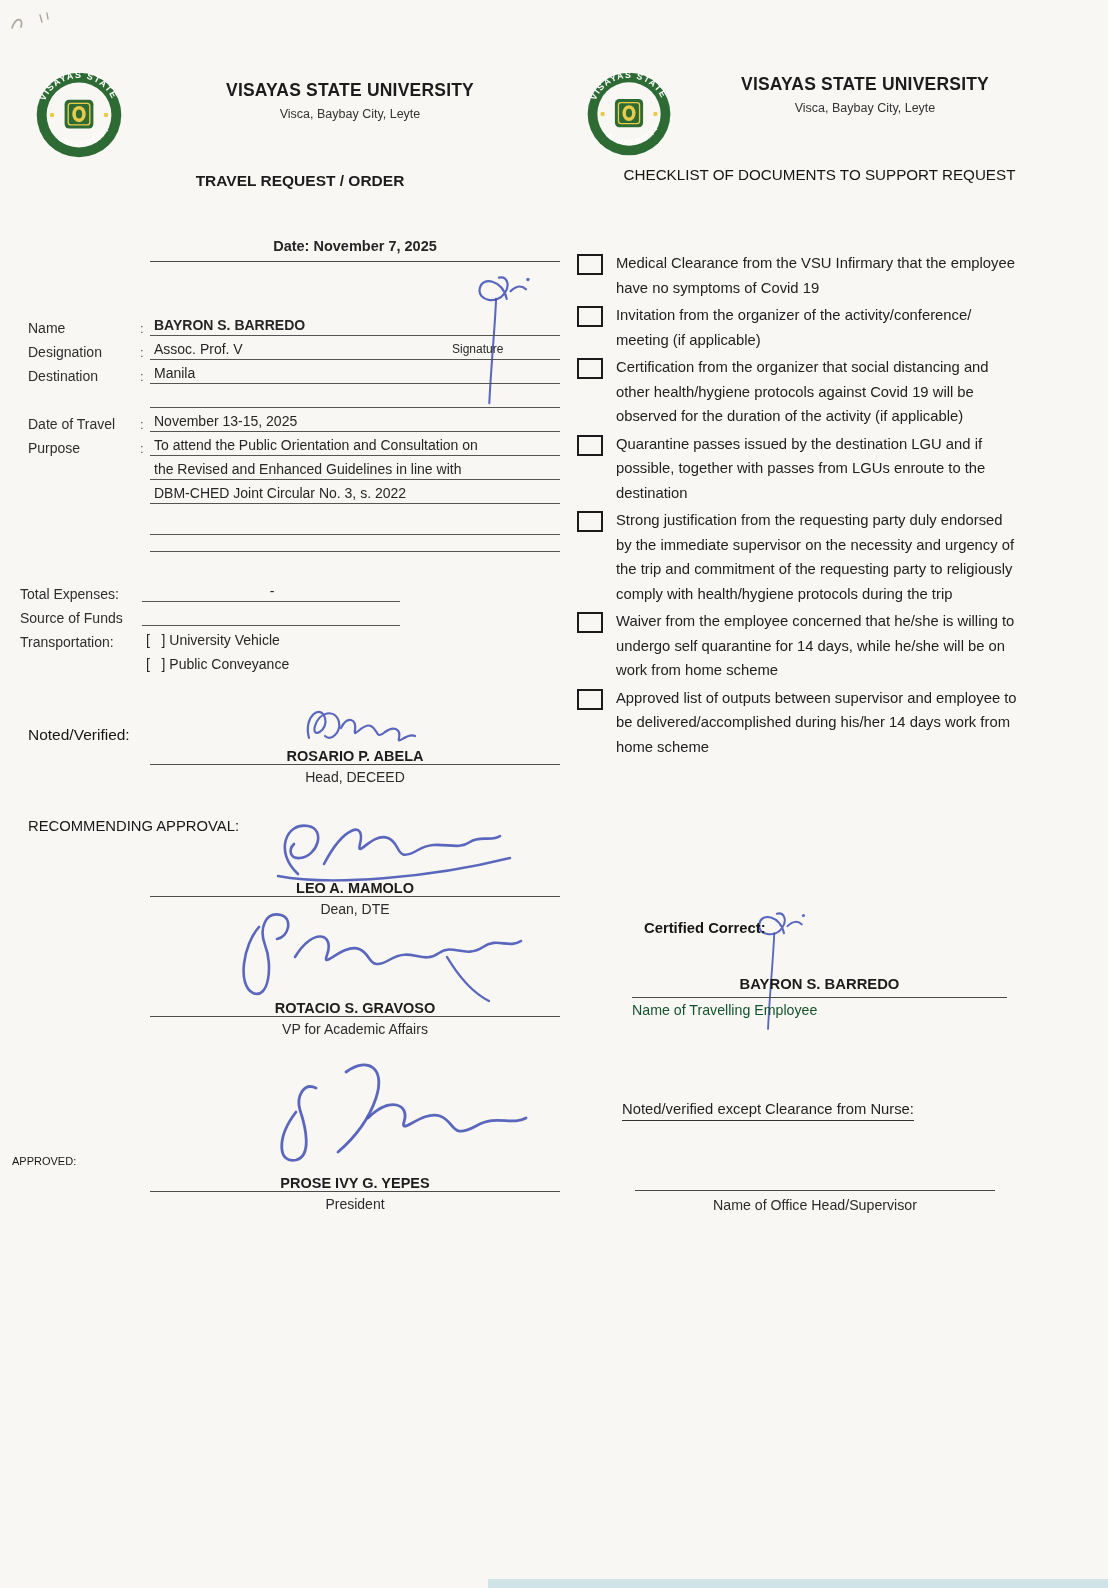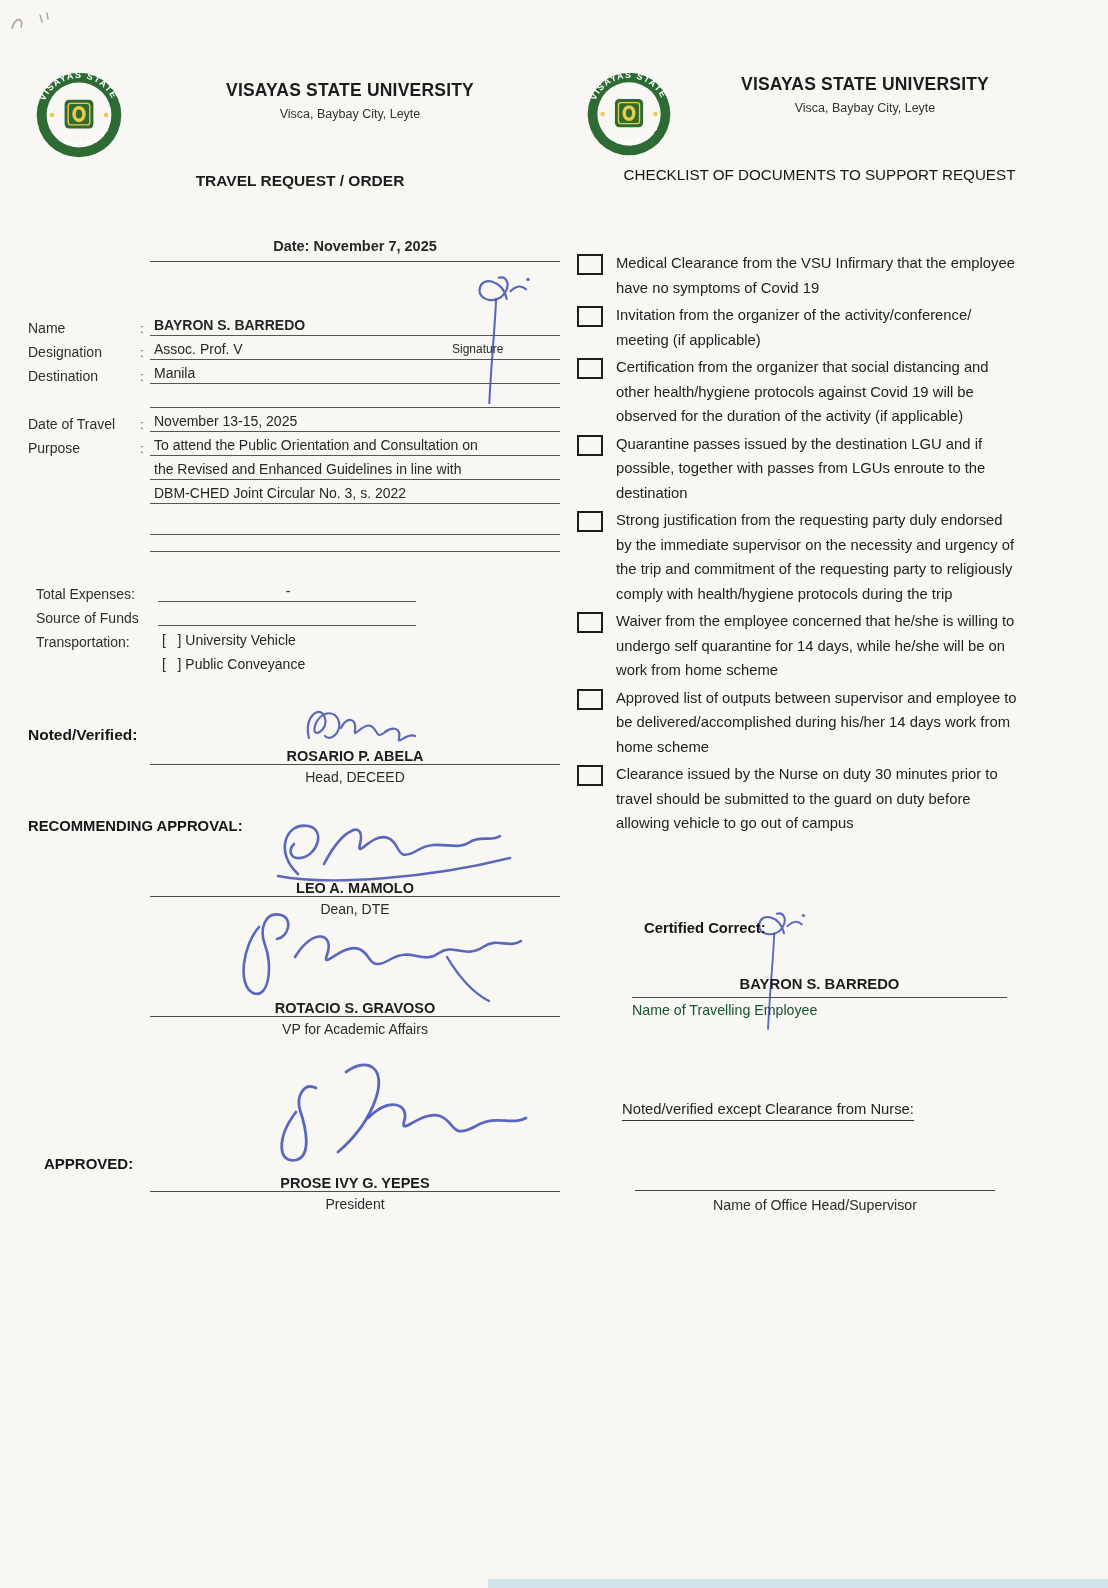--- a/index.html
+++ b/index.html
@@ -24,21 +24,21 @@
   .fval.short { flex:0 0 258px; text-align:center; }
   .fval.noline { border-bottom:none; }
 
   
   .date-line { font-size:14.5px; font-weight:bold; text-align:center; padding-bottom:7px; border-bottom:1.5px solid #4a4a4a; }
 
   
   .sigblock { position:absolute; width:410px; left:150px; text-align:center; }
   .sigblock .nm { font-weight:bold; font-size:14.5px; padding-bottom:0; border-bottom:1.4px solid #4c4c4c; color:#1d1d1d; }
   .sigblock .tt { font-size:14px; margin-top:4px; color:#2c2c2c; }
-  .sec-label { font-size:15.2px; font-weight:bold; color:#171717; }
+  .sec-label { font-size:15.2px; font-weight:normal; color:#171717; }
 
   
   .checklist { width:490px; }
   .citem { display:flex; align-items:flex-start; margin-bottom:3px; }
   .cbox { flex:0 0 26px; height:21px; border:2.2px solid #1b1b1b; margin:3px 13px 0 2px; background:transparent; }
   .ctext { font-size:14.8px; line-height:24.5px; color:#222; width:405px; }
 
   .certified { position:absolute; left:632px; top:920px; width:375px; }
   .certified .clabel { font-size:14.8px; font-weight:bold; padding-left:12px; color:#161616; }
   .certified .nm { margin-top:40px; text-align:center; font-weight:bold; font-size:14.8px; padding-bottom:5px; border-bottom:1.5px solid #4c4c4c; color:#1b1b1b; }
@@ -150,21 +150,21 @@
       <span class="fcolon"></span>
       <span class="fval"></span>
     </div>
     <div class="frow tight">
       <span class="flabel"></span>
       <span class="fcolon"></span>
       <span class="fval"></span>
     </div>
   </div>
 
-  <div class="abs" style="left:36px;top:578px;width:532px">
+  <div class="abs" style="left:20px;top:578px;width:532px">
     <div class="frow">
       <span class="flabel">Total Expenses:</span>
       <span class="fcolon"></span>
       <span class="fval short">-</span>
     </div>
     <div class="frow">
       <span class="flabel">Source of Funds</span>
       <span class="fcolon"></span>
       <span class="fval short"></span>
     </div>
@@ -208,21 +208,21 @@
   <div class="sigblock" style="top:1000px">
     <div class="nm">ROTACIO S. GRAVOSO</div>
     <div class="tt">VP for Academic Affairs</div>
   </div>
 
   <svg class="abs" style="left:250px;top:1056px;width:290px;height:120px" viewBox="0 0 290 120">
     <path class="sig" stroke-width="2.8" d="M46,56 C26,82 28,108 46,104 C62,100 56,72 50,54 C46,40 54,26 66,32"></path>
     <path class="sig" stroke-width="2.8" d="M96,16 C118,0 136,12 126,42 C118,66 102,84 88,96"></path>
     <path class="sig" stroke-width="2.8" d="M118,62 C140,40 160,48 154,66 C150,80 172,54 190,60 C206,66 200,84 226,70 C246,58 262,70 276,62"></path>
   </svg>
-  <div class="abs sec-label" style="left:44px;top:1155px;font-size:15px">APPROVED:</div>
+  <div class="abs sec-label" style="left:12px;top:1155px;font-size:11px">APPROVED:</div>
   <div class="sigblock" style="top:1175px">
     <div class="nm">PROSE IVY G. YEPES</div>
     <div class="tt">President</div>
   </div>
 
   <svg class="abs" style="left:585px;top:70px;width:88px;height:88px">
       <use href="#vsu-seal"></use>
     </svg>
 
   <div class="abs" style="left:665px;top:74px;width:400px">
@@ -255,24 +255,20 @@
       <span class="cbox"></span>
       <span class="ctext">Strong justification from the requesting party duly endorsed by the immediate supervisor on the necessity and urgency of the trip and commitment of the requesting party to religiously comply with health/hygiene protocols during the trip</span>
     </div>
     <div class="citem">
       <span class="cbox"></span>
       <span class="ctext">Waiver from the employee concerned that he/she is willing to undergo self quarantine for 14 days, while he/she will be on work from home scheme</span>
     </div>
     <div class="citem">
       <span class="cbox"></span>
       <span class="ctext">Approved list of outputs between supervisor and employee to be delivered/accomplished during his/her 14 days work from home scheme</span>
-    </div>
-    <div class="citem">
-      <span class="cbox"></span>
-      <span class="ctext">Clearance issued by the Nurse on duty 30 minutes prior to travel should be submitted to the guard on duty before allowing vehicle to go out of campus</span>
     </div>
   </div>
 
   <svg class="abs" style="left:745px;top:903px;width:62px;height:133px">
       <use href="#sig-barredo"></use>
     </svg>
   <div class="certified">
     <div class="clabel">Certified Correct:</div>
     <div class="nm">BAYRON S. BARREDO</div>
     <div class="cap">Name of Travelling Employee</div>

